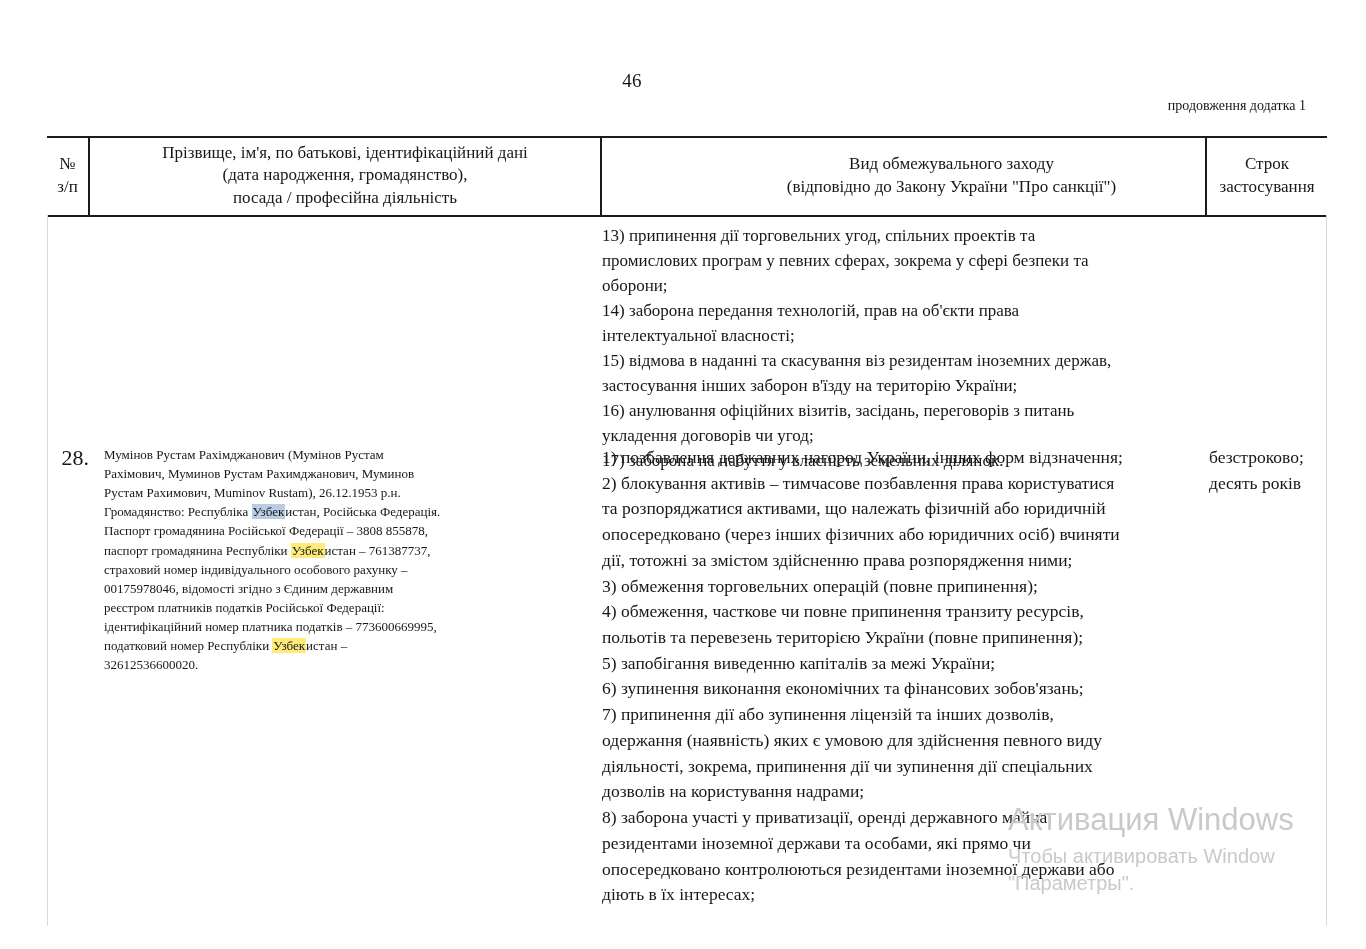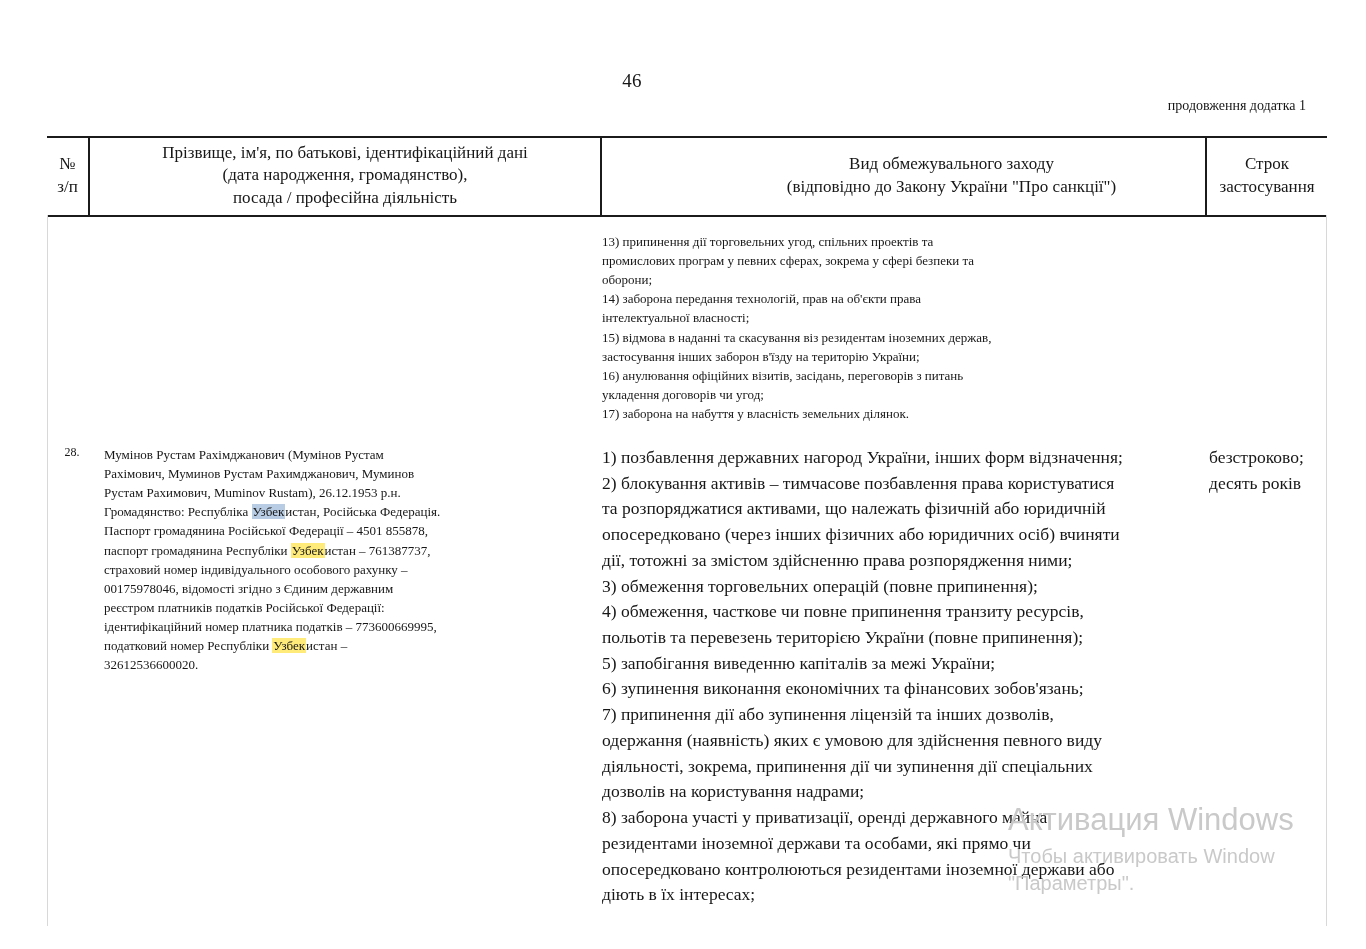--- a/index.html
+++ b/index.html
@@ -104,34 +104,34 @@
     left: 0;
     top: 79px;
     width: 1280px;
     height: 711px;
   }
 
   
   .measures-top {
     position: absolute;
     left: 555px;
-    top: 17px;
+    top: 9px;
     width: 600px;
-    font-size: 13px;
+    font-size: 17px;
     line-height: 1.47;
   }
 
   
   .entry-num {
     position: absolute;
     left: 8px;
     top: 230px;
     width: 34px;
-    text-align: center;
-    font-size: 12px;
+    text-align: right;
+    font-size: 22px;
   }
   .entry-ident {
     position: absolute;
     left: 57px;
     top: 230px;
     width: 505px;
     font-size: 13px;
     line-height: 1.47;
   }
   .entry-measures {
@@ -256,21 +256,21 @@
           <div class="line">17) заборона на набуття у власність земельних ділянок.</div>
         </div>
 
       <div class="entry-num">28.</div>
 
       <div class="entry-ident">
           <div class="line">Мумінов Рустам Рахімджанович (Мумінов Рустам</div>
           <div class="line">Рахімович, Муминов Рустам Рахимджанович, Муминов</div>
           <div class="line">Рустам Рахимович, Muminov Rustam), 26.12.1953 р.н.</div>
           <div class="line">Громадянство: Республіка <mark class="hl-blue">Узбек</mark>истан, Російська Федерація.</div>
-          <div class="line">Паспорт громадянина Російської Федерації – 4501 855878,</div>
+          <div class="line">Паспорт громадянина Російської Федерації – 3808 855878,</div>
           <div class="line">паспорт громадянина Республіки <mark class="hl-yellow">Узбек</mark>истан – 761387737,</div>
           <div class="line">страховий номер індивідуального особового рахунку –</div>
           <div class="line">00175978046, відомості згідно з Єдиним державним</div>
           <div class="line">реєстром платників податків Російської Федерації:</div>
           <div class="line">ідентифікаційний номер платника податків – 773600669995,</div>
           <div class="line">податковий номер Республіки <mark class="hl-yellow">Узбек</mark>истан –</div>
           <div class="line">32612536600020.</div>
         </div>
 
       <div class="entry-measures">

